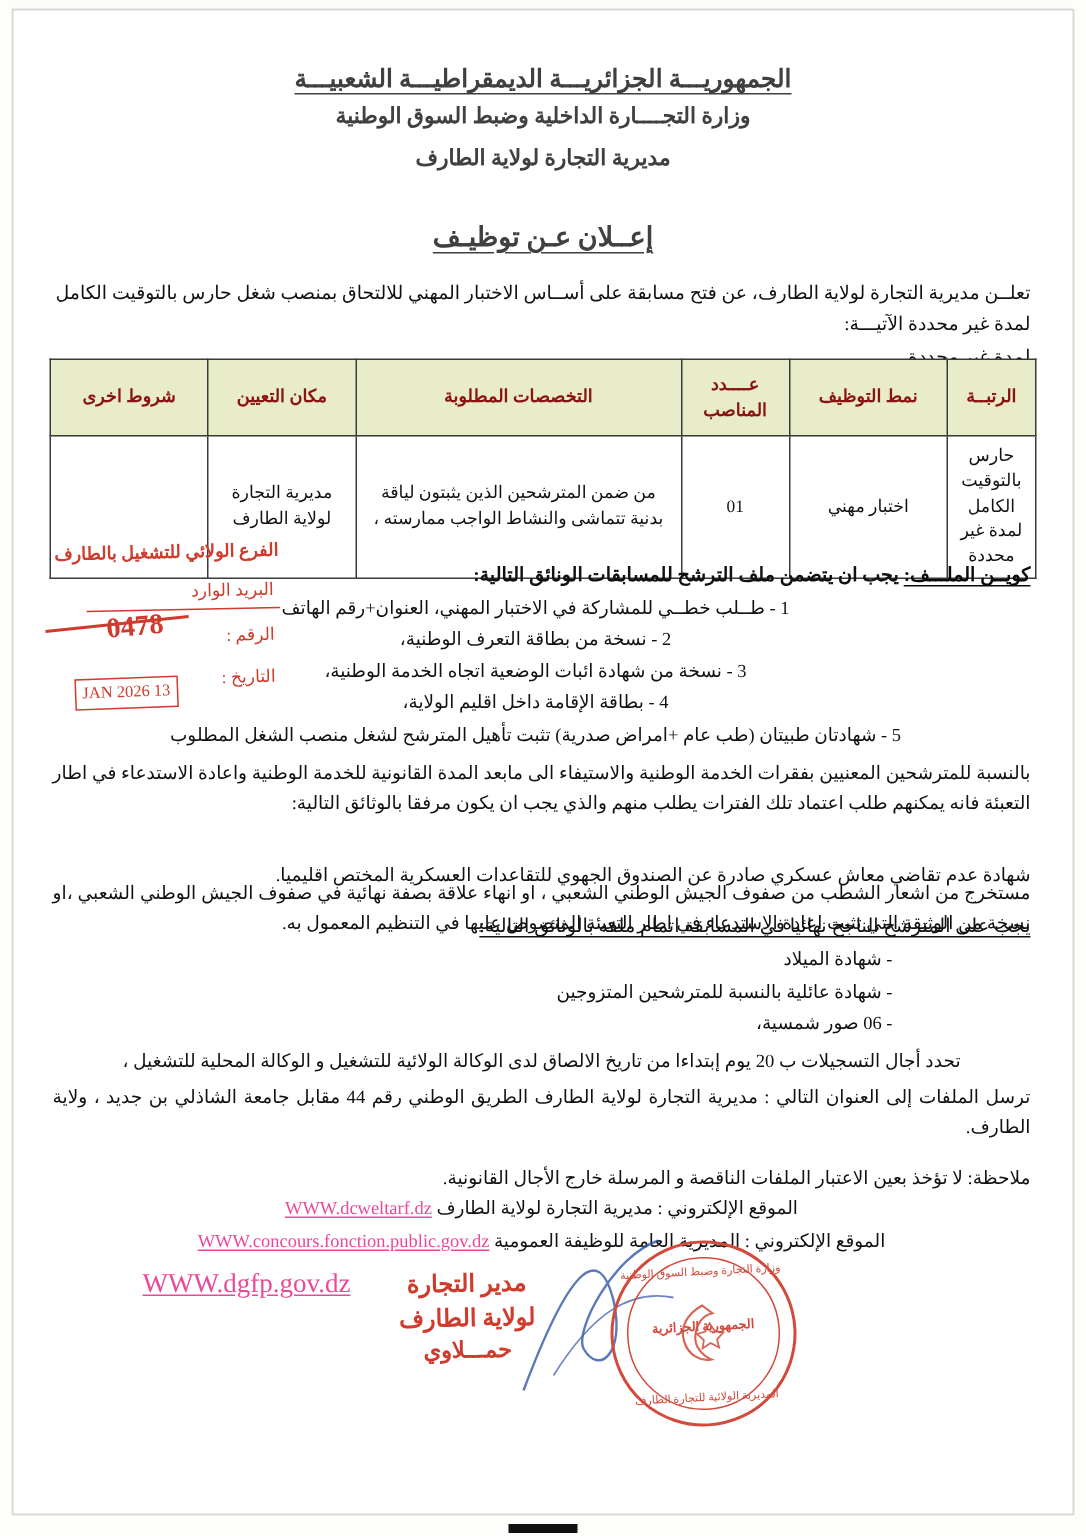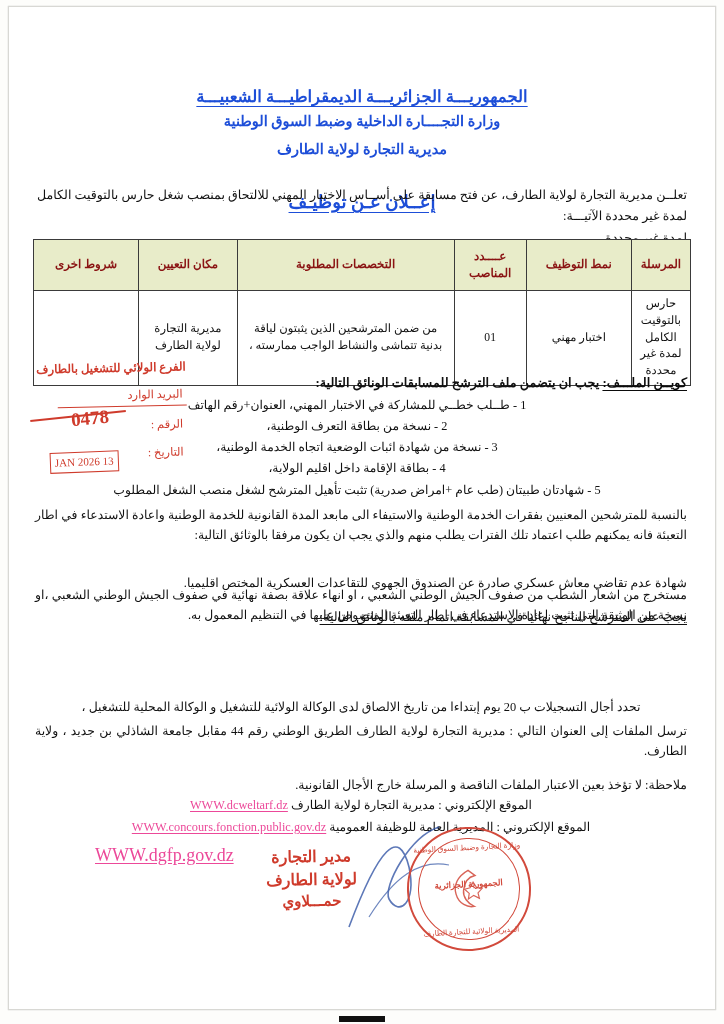--- a/index.html
+++ b/index.html
@@ -35,22 +35,21 @@
     position: relative;
     width: 100%;
     height: 100%;
     padding: 0;
   }
 
   
   .hdr {
     text-align: center;
     font-weight: bold;
-    color: #1d4ed8;
-    margin-top: 44px;
+    color: #404040;
   }
   .hdr-1 {
     position: absolute;
     top: 36px;
     left: 0;
     right: 0;
     font-size: 16.5px;
     letter-spacing: 0.5px;
     text-decoration: underline;
     text-underline-offset: 4px;
@@ -363,21 +362,21 @@
       <div class="hdr hdr-title">إعــلان عـن توظيـف</div>
 
       <div class="intro">
         <span>تعلــن مديرية التجارة لولاية الطارف، عن فتح مسابقة على أســاس الاختبار المهني للالتحاق بمنصب شغل حارس بالتوقيت الكامل لمدة غير محددة الآتيـــة:</span><br>
         <span>لمدة غير محددة</span>
       </div>
 
       <table class="tbl">
         <thead>
           <tr>
-            <th class="col-a">المرسلة</th>
+            <th class="col-a">الرتبــة</th>
             <th class="col-b">نمط التوظيف</th>
             <th class="col-d">عــــدد المناصب</th>
             <th class="col-c">التخصصات المطلوبة</th>
             <th class="col-e">مكان التعيين</th>
             <th class="col-f">شروط اخرى</th>
           </tr>
         </thead>
         <tbody>
           <tr>
             <td>حارس بالتوقيت الكامل لمدة غير محددة</td>
@@ -401,20 +400,25 @@
         <li>3 - نسخة من شهادة ائبات الوضعية اتجاه الخدمة الوطنية،</li>
         <li>4 - بطاقة الإقامة داخل اقليم الولاية،</li>
         <li>5 - شهادتان طبيتان (طب عام +امراض صدرية) تثبت تأهيل المترشح لشغل منصب الشغل المطلوب</li>
       </ol>
 
       <div class="sec para-1">بالنسبة للمترشحين المعنيين بفقرات الخدمة الوطنية والاستيفاء الى مابعد المدة القانونية للخدمة الوطنية واعادة الاستدعاء في اطار التعبئة فانه يمكنهم طلب اعتماد تلك الفترات يطلب منهم والذي يجب ان يكون مرفقا بالوثائق التالية:</div>
       <div class="sec para-2">مستخرج من اشعار الشطب من صفوف الجيش الوطني الشعبي ، او انهاء علاقة بصفة نهائية في صفوف الجيش الوطني الشعبي ،او نسخة من الوثيقة التي تثبت اعادة الاستدعاء في اطار التعبئة المنصوص عليها في التنظيم المعمول به.</div>
       <div class="sec" style="top:566px">شهادة عدم تقاضي معاش عسكري صادرة عن الصندوق الجهوي للتقاعدات العسكرية المختص اقليميا.</div>
 
       <div class="must-title">يجب على المترشح الناجح نهائيا في المسابقة اتمام ملفه بالوثائق التالية:</div>
+      <ul class="finals">
+        <li>- شهادة الميلاد</li>
+        <li>- شهادة عائلية بالنسبة للمترشحين المتزوجين</li>
+        <li>- 06 صور شمسية،</li>
+      </ul>
 
       <div class="sec para-3">تحدد أجال التسجيلات ب 20 يوم إبتداءا من تاريخ الالصاق لدى الوكالة الولائية للتشغيل و الوكالة المحلية للتشغيل ،</div>
       <div class="sec para-4">ترسل الملفات إلى العنوان التالي : مديرية التجارة لولاية الطارف الطريق الوطني رقم 44 مقابل جامعة الشاذلي بن جديد ، ولاية الطارف.</div>
       <div class="sec note">ملاحظة: لا تؤخذ بعين الاعتبار الملفات الناقصة و المرسلة خارج الأجال القانونية.</div>
 
       <div class="links">
         <div class="link-row">
           <span class="lbl">الموقع الإلكتروني : مديرية التجارة لولاية الطارف</span>
           <span class="url">WWW.dcweltarf.dz</span>
         </div>

